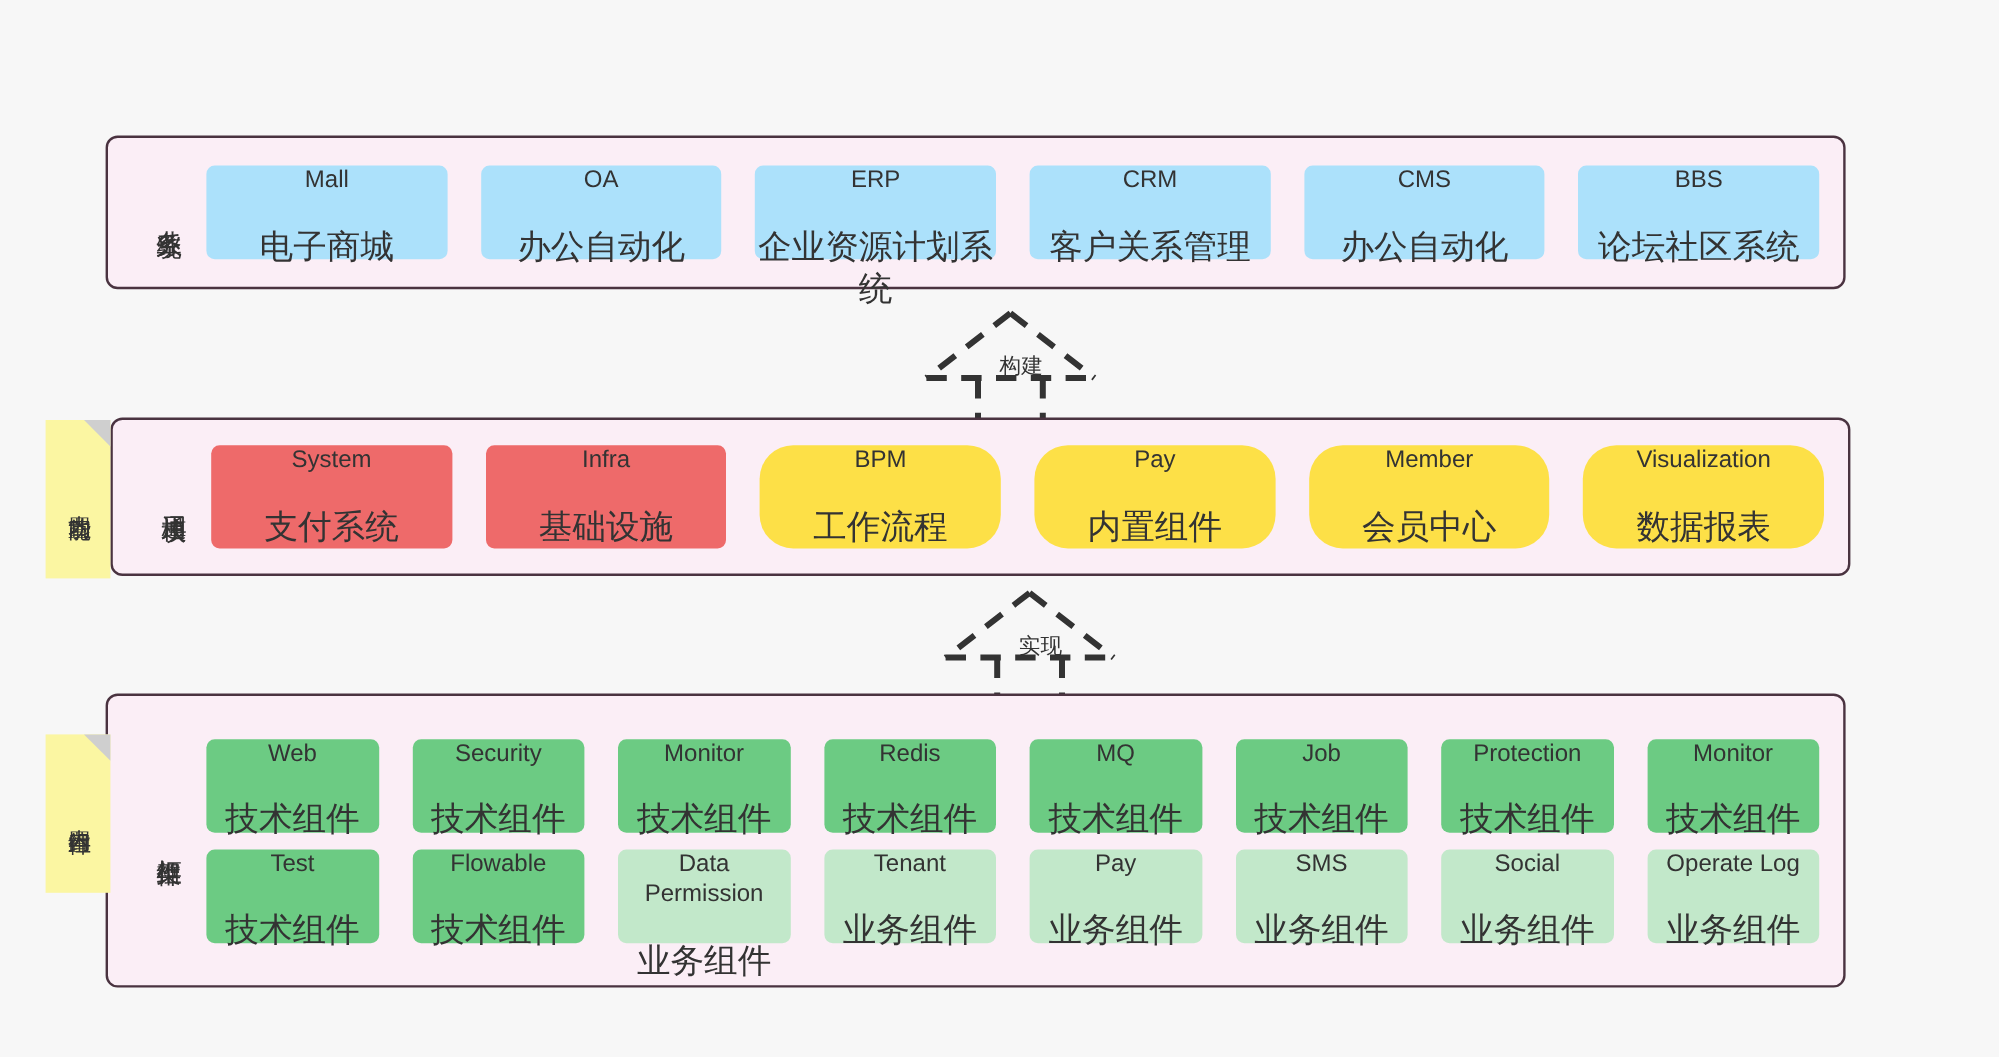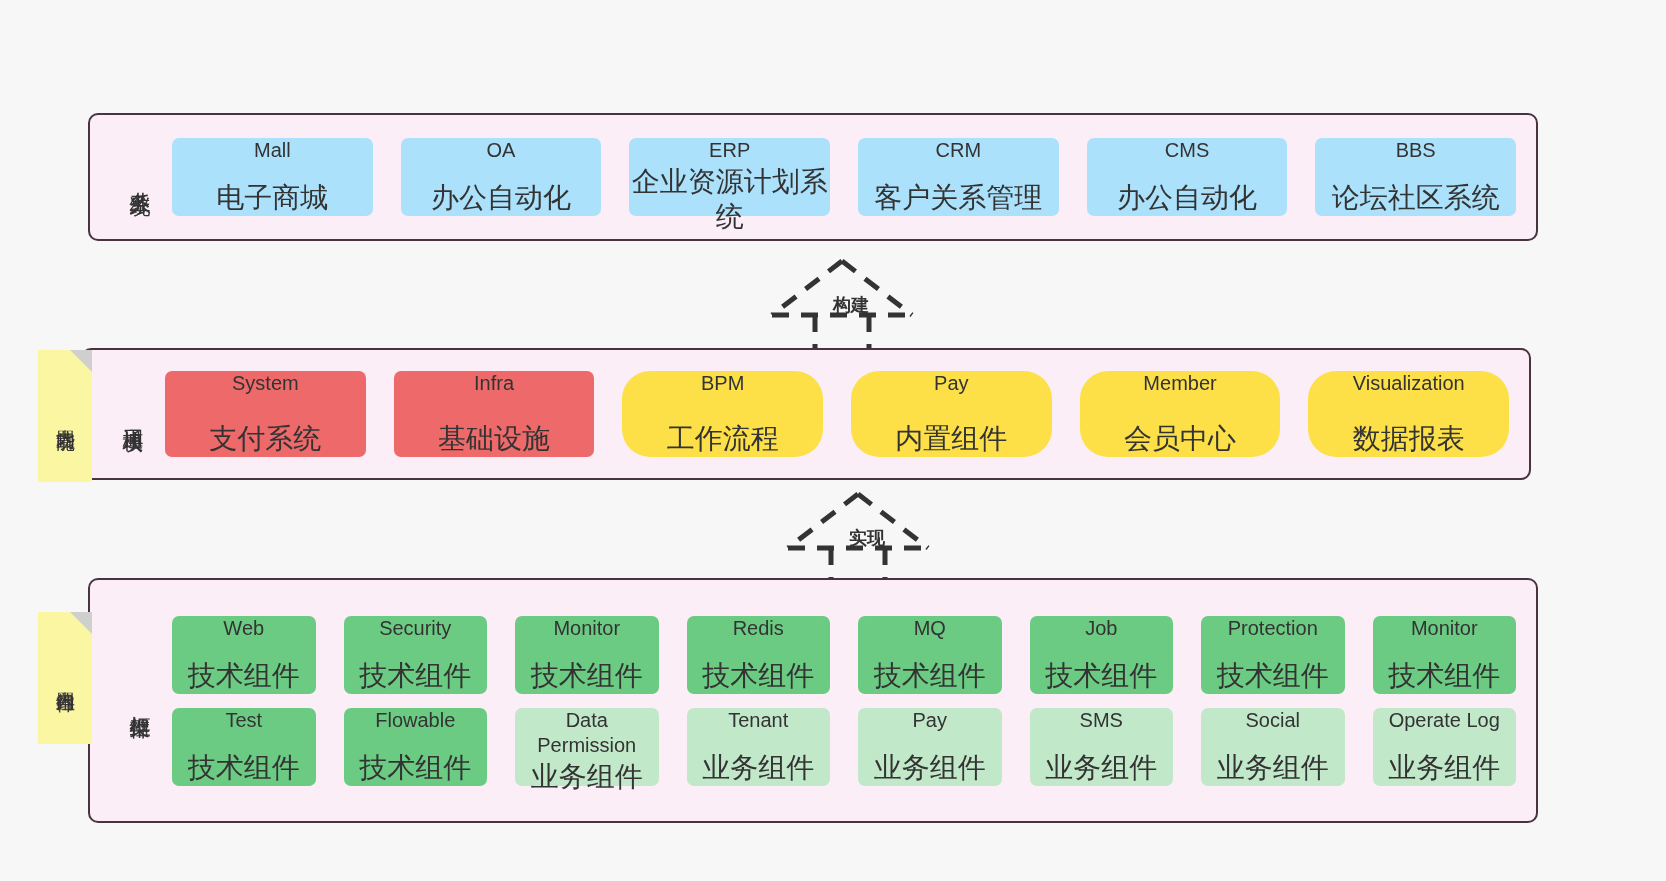--- a/index.html
+++ b/index.html
@@ -64,45 +64,46 @@
   }
 
   
   .card {
     flex: 1 1 0;
     margin: 0 14px;
     border-radius: 7px;
     display: flex;
     flex-direction: column;
     align-items: center;
-    justify-content: space-between;
+    justify-content: flex-start;
     text-align: center;
     box-sizing: border-box;
     line-height: 1.28;
     color: #333;
+    gap: 24px;
   }
   .card .en { font-size: 20px; }
   .card .cn { font-size: 28px; }
 
   .card.blue  { background: #ace1fb; }
   .card.red   { background: #ee6a6a; }
   .card.pink  { background: #fde047; border-radius: 28px; }
   .card.green { background: #6ccb83; }
   .card.lgreen{ background: #c2e8ca; }
 
   .layer-business .card { height: 78px; }
   .layer-modules  .card { height: 86px; }
   .layer-framework .card { height: 78px; }
 
   
   .layer-business {
     left: 88px; top: 113px; width: 1450px; height: 128px;
   }
   .layer-modules {
-    left: 81px; top: 348px; width: 1450px; height: 132px;
+    left: 92px; top: 348px; width: 1450px; height: 132px;
   }
   .layer-framework {
     left: 88px; top: 578px; width: 1450px; height: 245px;
   }
 
   
   .note {
     position: absolute;
     background: #fbf6a2;
     width: 54px;
@@ -139,21 +140,20 @@
   }
   .connector svg { display: block; }
   .connector .conn-label {
     position: absolute;
     left: 18px; right: 0;
     top: 38px;
     text-align: center;
     font-size: 18px;
     color: #333;
     user-select: none;
-    font-weight: bold;
   }
   .connector-build   { left: 752px; top: 255px; }
   .connector-realize { left: 768px; top: 488px; }
 </style>
 </head>
 <body>
 
 <div class="layer layer-business">
   <div class="layer-title">业务系统</div>
   <div class="layer-items">

